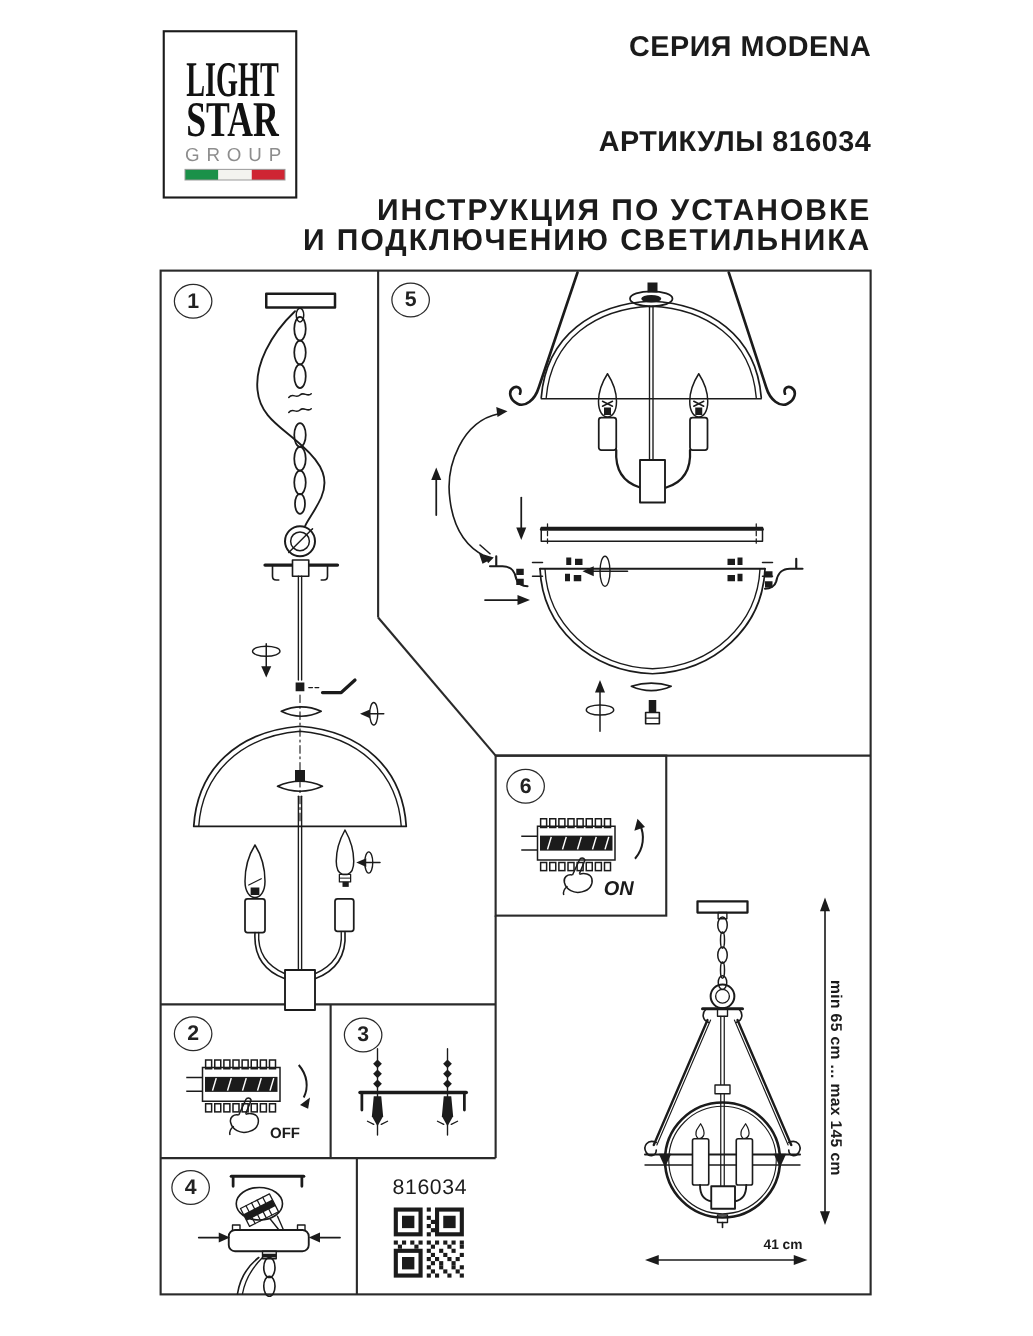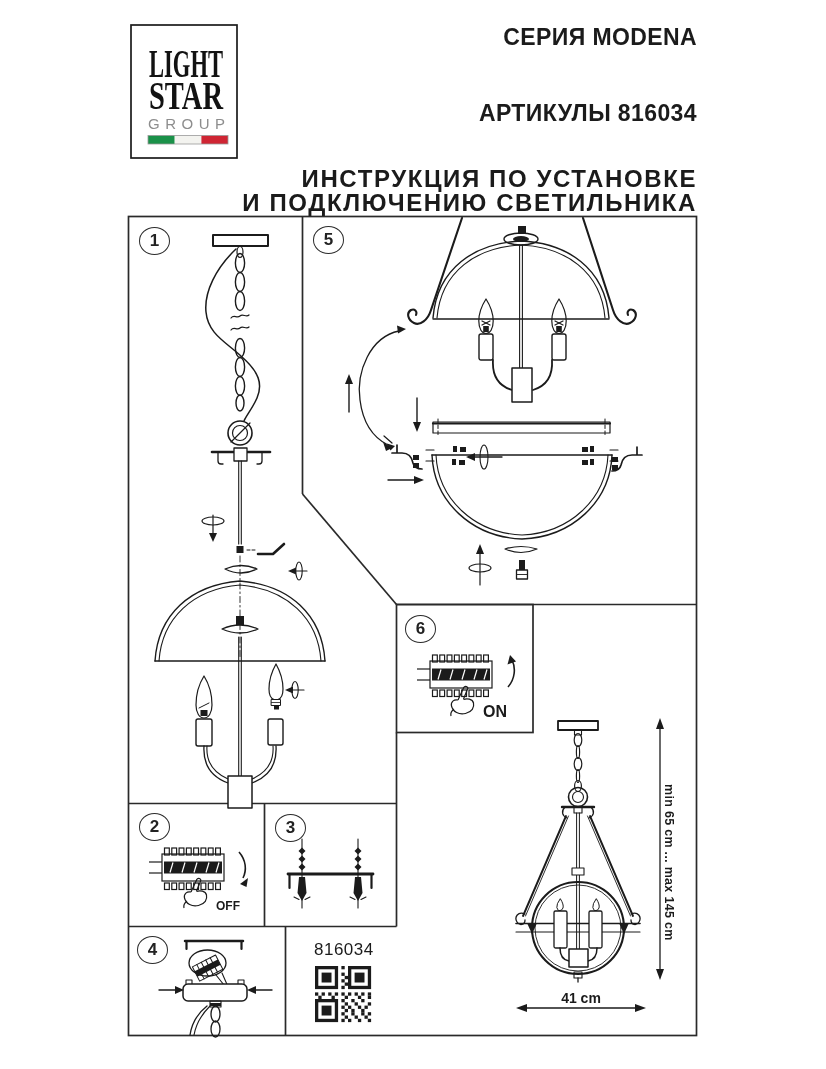--- a/index.html
+++ b/index.html
@@ -3,29 +3,29 @@
 <meta charset="utf-8">
 <style>
   html,body{margin:0;padding:0;background:#ffffff;}
   #page{position:relative;width:826px;height:1069px;background:#ffffff;overflow:hidden;
         font-family:"Liberation Sans","DejaVu Sans",sans-serif;color:#1b1b1b;}
   #art{position:absolute;left:0;top:0;}
   .hdr{position:absolute;right:129px;top:23px;text-align:right;}
   .hdr .l1{font-size:23px;font-weight:bold;line-height:29px;letter-spacing:0.4px;}
   .hdr .l2{font-size:23px;font-weight:bold;line-height:29px;letter-spacing:0.4px;margin-top:47px;}
   .hdr .t{font-size:24px;font-weight:bold;line-height:24px;letter-spacing:1.6px;}
-  .hdr .t.first{margin-top:39px;}
+  .hdr .t.first{margin-top:29px;}
   .badge{position:absolute;width:31px;height:28px;border:1.7px solid #2b2b2b;border-radius:50%;
          display:flex;align-items:center;justify-content:center;
          font-size:17px;font-weight:bold;color:#222;background:#fff;box-sizing:border-box;}
   .lbl{position:absolute;font-weight:bold;color:#1b1b1b;}
   .dimv{position:absolute;left:662px;top:784px;writing-mode:vertical-rl;
         font-size:12.5px;font-weight:600;letter-spacing:0.3px;white-space:nowrap;}
-  .dimh{position:absolute;left:520px;top:990px;width:122px;text-align:center;
-        font-size:14px;font-weight:600;}
+  .dimh{position:absolute;left:520px;top:990px;width:122px;text-align:right;
+        font-size:11px;font-weight:600;}
   .code{position:absolute;left:314px;top:940px;font-size:17px;font-weight:normal;letter-spacing:0.5px;}
 </style>
 </head>
 <body>
 
 <div id="page">
 
   <div class="hdr">
     <div class="l1">СЕРИЯ MODENA</div>
     <div class="l2">АРТИКУЛЫ 816034</div>
@@ -448,18 +448,18 @@
       <span>2</span>
     </div>
   <div class="badge" style="left:275px;top:814px;">
       <span>3</span>
     </div>
   <div class="badge" style="left:137px;top:936px;">
       <span>4</span>
     </div>
 
   <span class="lbl" style="left:216px;top:899px;font-size:12px;">OFF</span>
-  <span class="lbl" style="left:483px;top:703px;font-size:16px;">ON</span>
+  <span class="lbl" style="left:483px;top:703px;font-size:16px;font-style:italic;">ON</span>
   <span class="code">816034</span>
   <span class="dimh">41 cm</span>
   <span class="dimv">min 65 cm ... max 145 cm</span>
 
 </div>
 
 </body></html>

